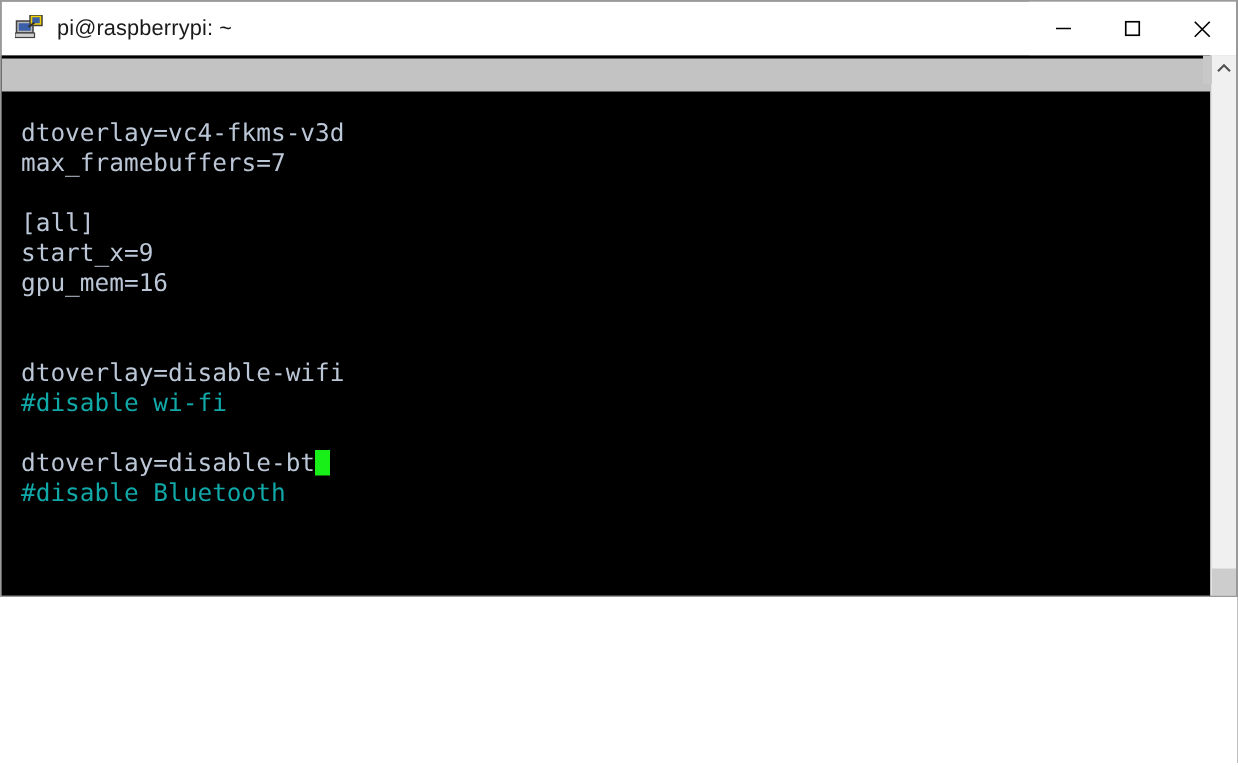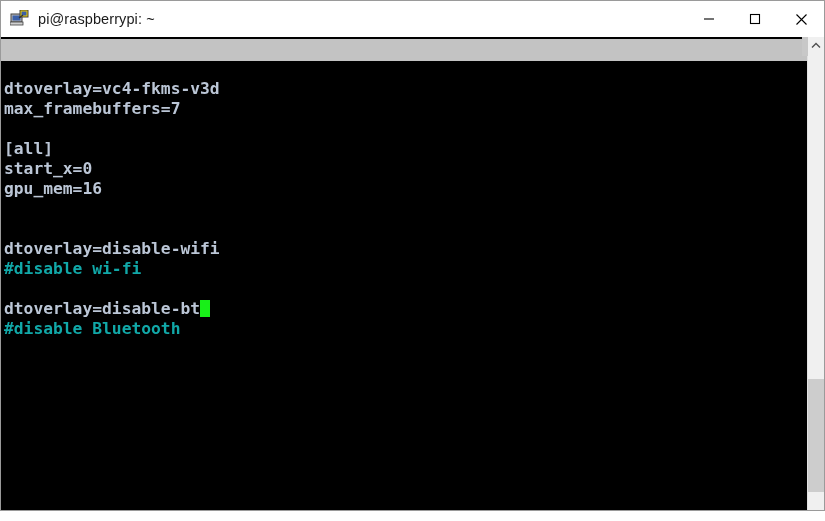--- a/index.html
+++ b/index.html
@@ -10,21 +10,21 @@
   body {
     width: 825px;
     height: 521px;
     overflow: hidden;
     font-family: "Liberation Sans", sans-serif;
   }
 
   #window {
     position: relative;
     width: 825px;
-    height: 511px;
+    height: 398px;
     box-sizing: border-box;
     border: 1px solid #9a9a9a;
     background: #737373;
     overflow: hidden;
   }
 
   
   #titlebar {
     position: absolute;
     left: 0; top: 0;
@@ -103,23 +103,22 @@
     left: 0;
     top: 42px;
     width: 806px;
     height: 400px;
   }
   .line {
     position: relative;
     height: 20px;
     line-height: 20px;
     white-space: pre;
-    padding-left: 3px;
+    padding-left: 13px;
     color: #bbc6d6;
-    font-weight: bold;
   }
   .line.comment { color: #11a8a8; }
   .cursor {
     display: inline-block;
     width: 10px;
     height: 17px;
     vertical-align: -3px;
     background: #18ef18;
   }
 
@@ -219,21 +218,21 @@
       <span class="seg" id="nt-left">GNU nano 3.2</span>
       <span class="seg" id="nt-center">/boot/config.txt</span>
       <span class="seg" id="nt-right">Modified</span>
     </div>
 
     <div id="editor">
         <div class="line"><span>dtoverlay=vc4-fkms-v3d</span></div>
         <div class="line"><span>max_framebuffers=7</span></div>
         <div class="line"><span></span></div>
         <div class="line"><span>[all]</span></div>
-        <div class="line"><span>start_x=0</span></div>
+        <div class="line"><span>start_x=9</span></div>
         <div class="line"><span>gpu_mem=16</span></div>
         <div class="line"><span></span></div>
         <div class="line"><span></span></div>
         <div class="line"><span>dtoverlay=disable-wifi</span></div>
         <div class="line comment"><span>#disable wi-fi</span></div>
         <div class="line"><span></span></div>
         <div class="line"><span>dtoverlay=disable-bt</span><span class="cursor"></span></div>
         <div class="line comment"><span>#disable Bluetooth</span></div>
       </div>
 

